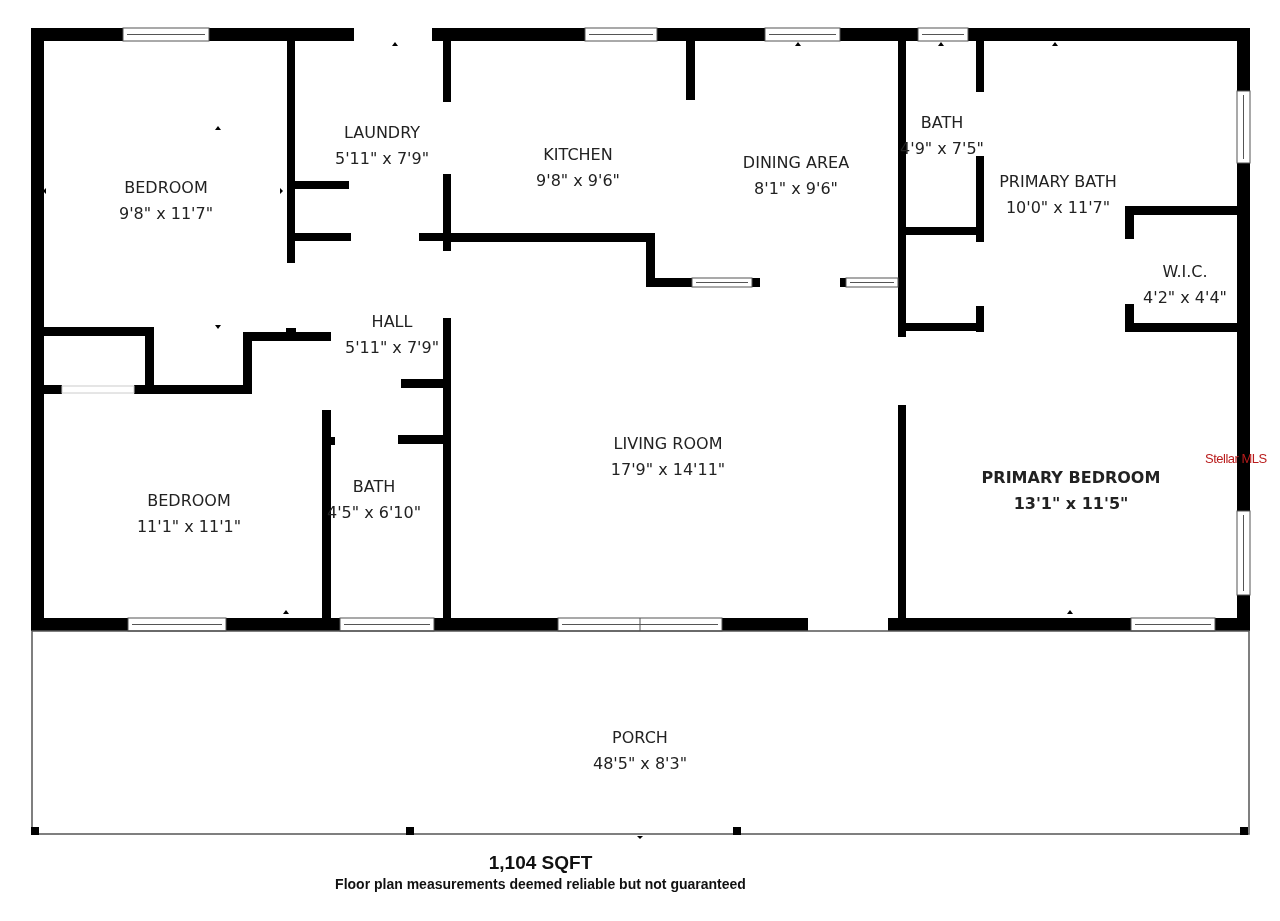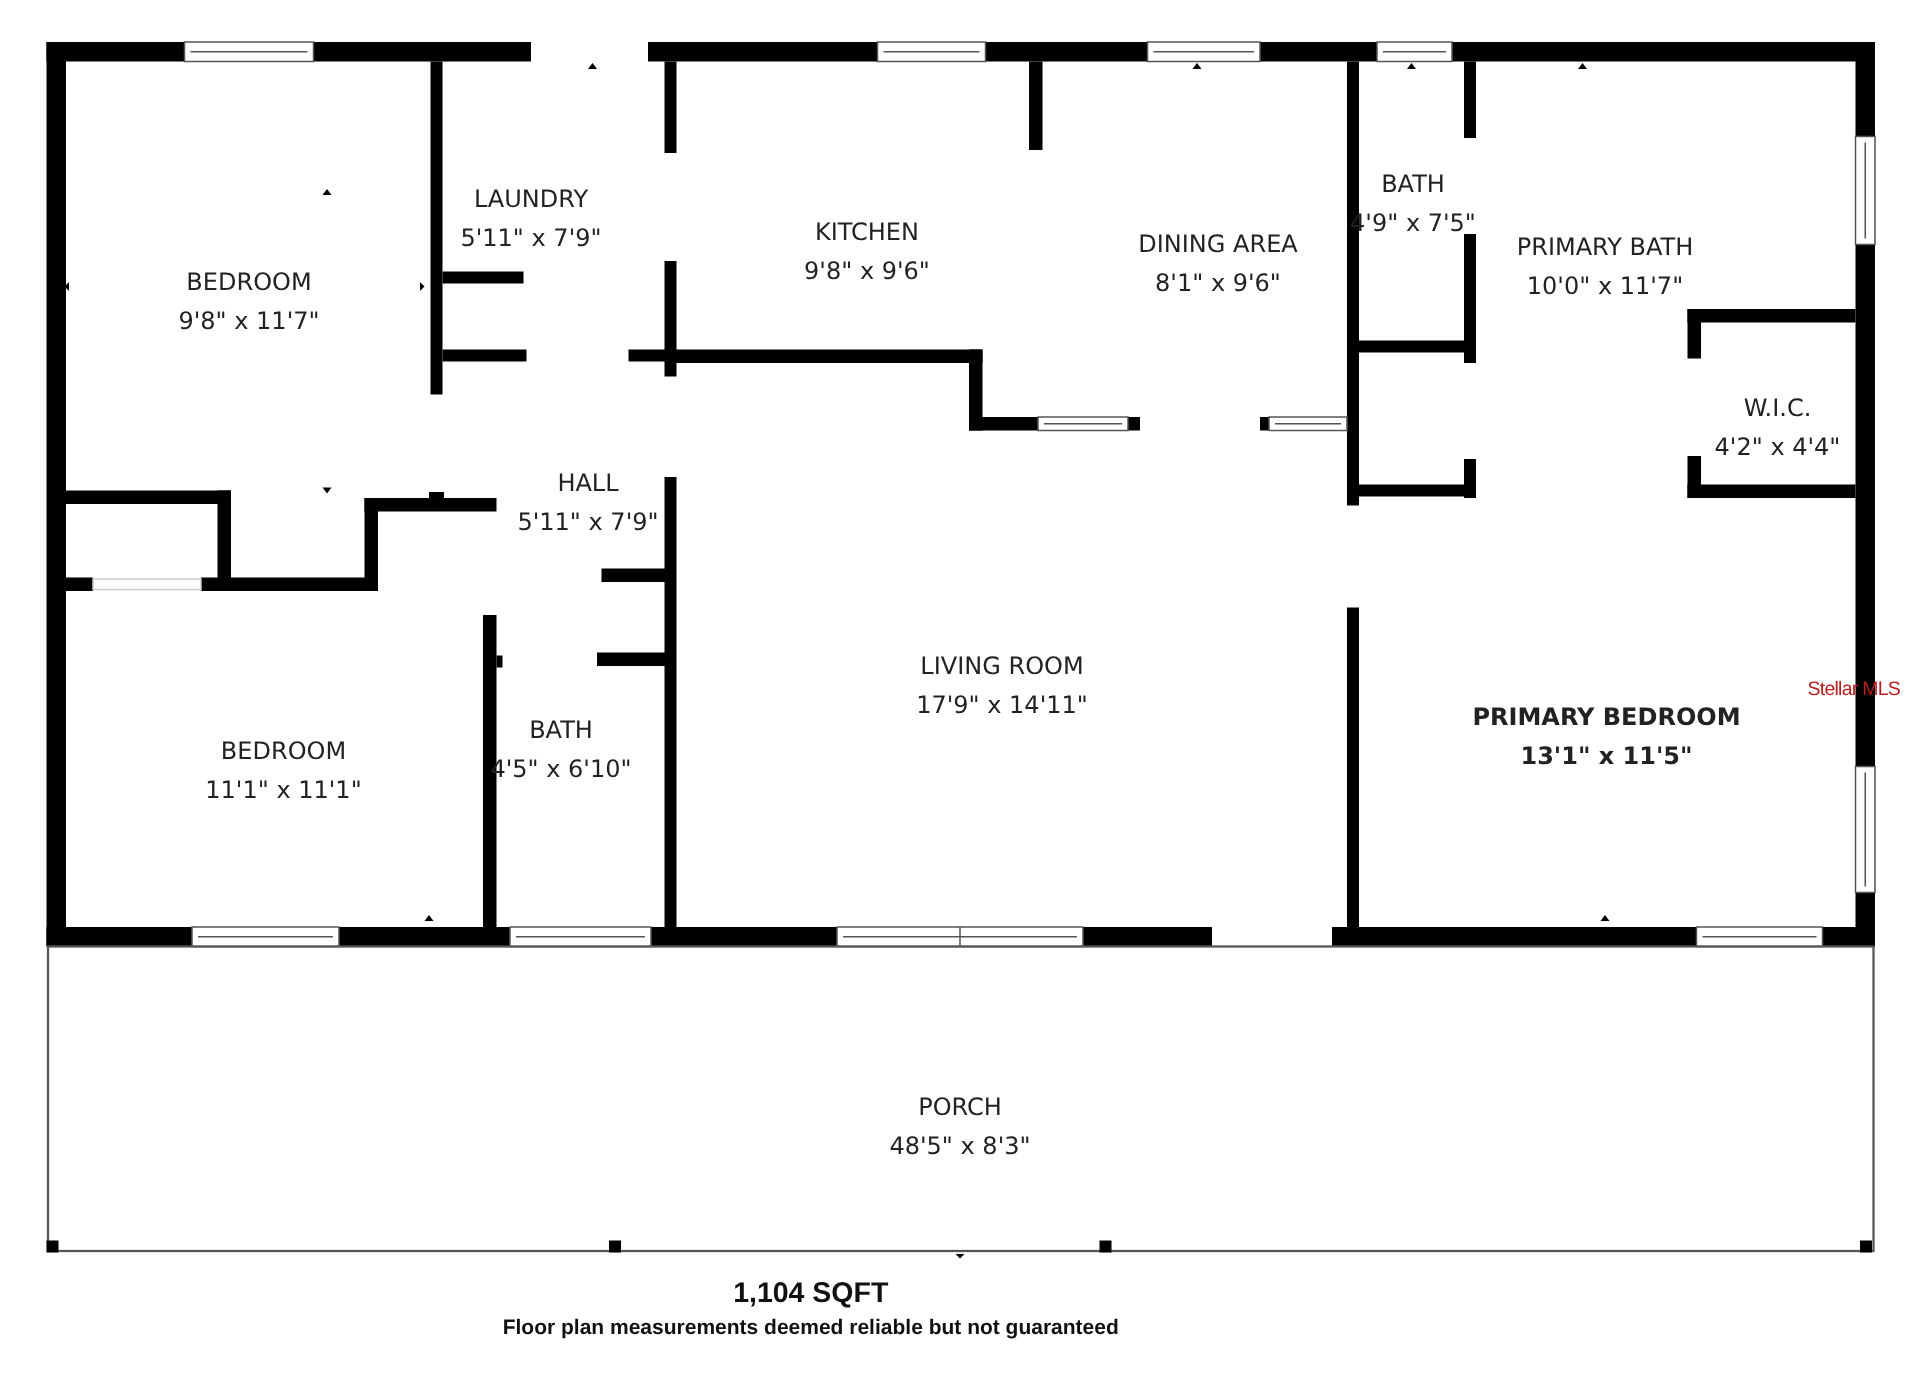--- a/index.html
+++ b/index.html
@@ -135,37 +135,37 @@
     <polygon points="637,836 643,836 640,839"></polygon>
     <polygon points="46,188 46,194 43,191"></polygon>
     <polygon points="280,188 280,194 283,191"></polygon>
   </g>
 </svg>
 
 <div class="room-label" style="left:166px; top:175px;">
   <span class="room-name">BEDROOM</span>
   <span class="room-dim">9'8" x 11'7"</span>
 </div>
-<div class="room-label" style="left:354px; top:120px;text-align:center;">
+<div class="room-label" style="left:382px; top:120px;text-align:center;">
   <span class="room-name">LAUNDRY</span>
   <span class="room-dim">5'11" x 7'9"</span>
 </div>
 <div class="room-label" style="left:578px; top:142px;">
   <span class="room-name">KITCHEN</span>
   <span class="room-dim">9'8" x 9'6"</span>
 </div>
-<div class="room-label" style="left:796px; top:150px;margin-left:16px;">
+<div class="room-label" style="left:796px; top:150px;">
   <span class="room-name">DINING AREA</span>
   <span class="room-dim">8'1" x 9'6"</span>
 </div>
 <div class="room-label" style="left:942px; top:110px;">
   <span class="room-name">BATH</span>
   <span class="room-dim">4'9" x 7'5"</span>
 </div>
-<div class="room-label" style="left:1058px; top:152px;margin-left:12px;">
+<div class="room-label" style="left:1058px; top:169px;">
   <span class="room-name">PRIMARY BATH</span>
   <span class="room-dim">10'0" x 11'7"</span>
 </div>
 <div class="room-label" style="left:1185px; top:259px;">
   <span class="room-name">W.I.C.</span>
   <span class="room-dim">4'2" x 4'4"</span>
 </div>
 <div class="room-label" style="left:392px; top:309px;">
   <span class="room-name">HALL</span>
   <span class="room-dim">5'11" x 7'9"</span>

